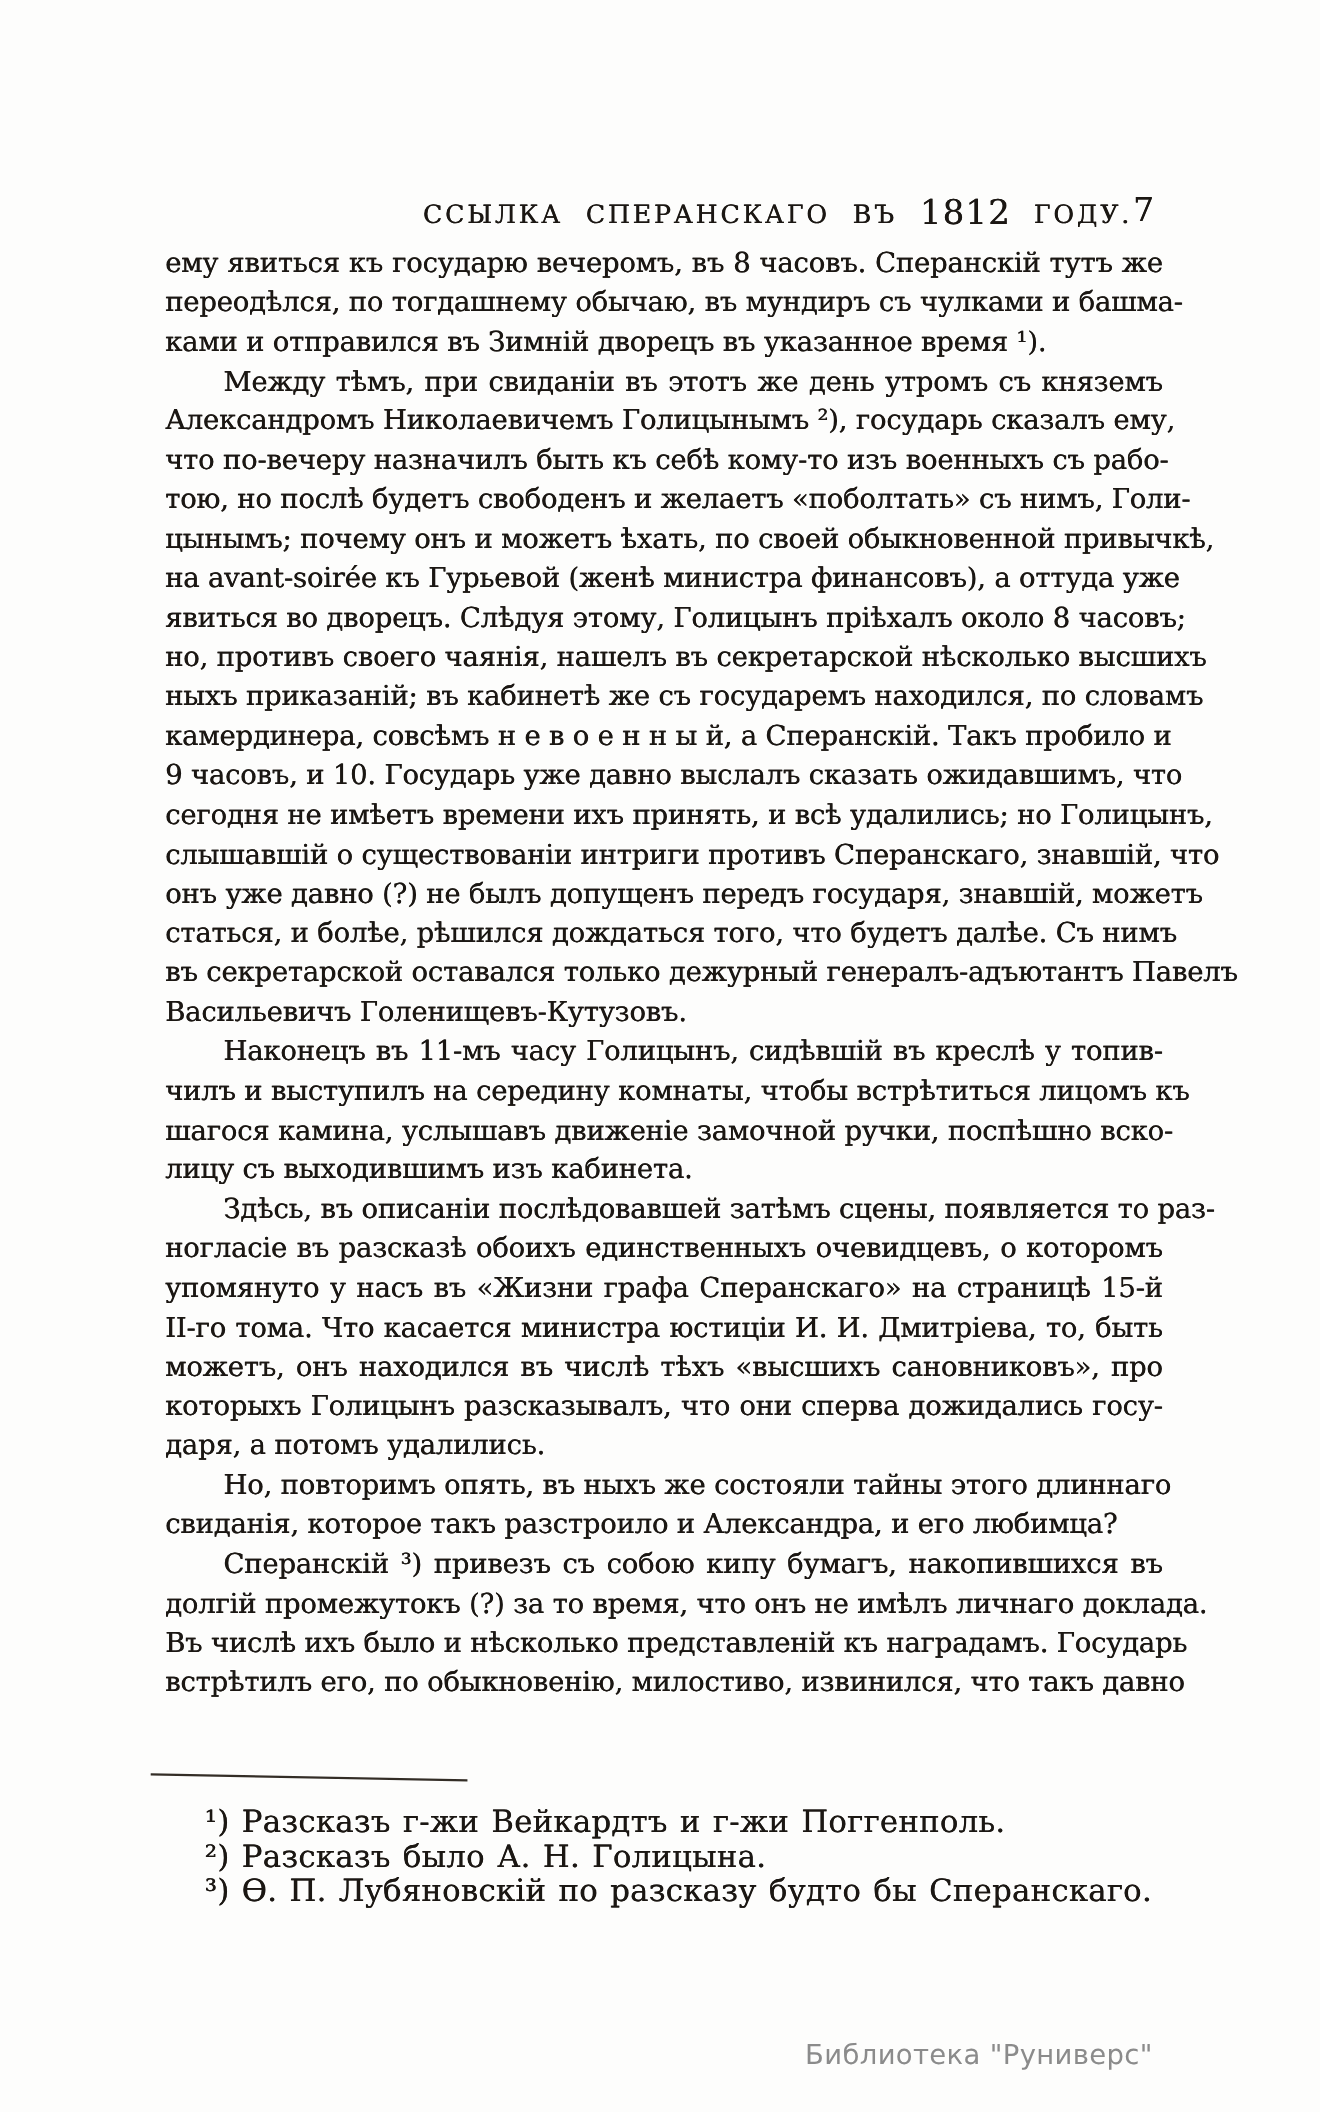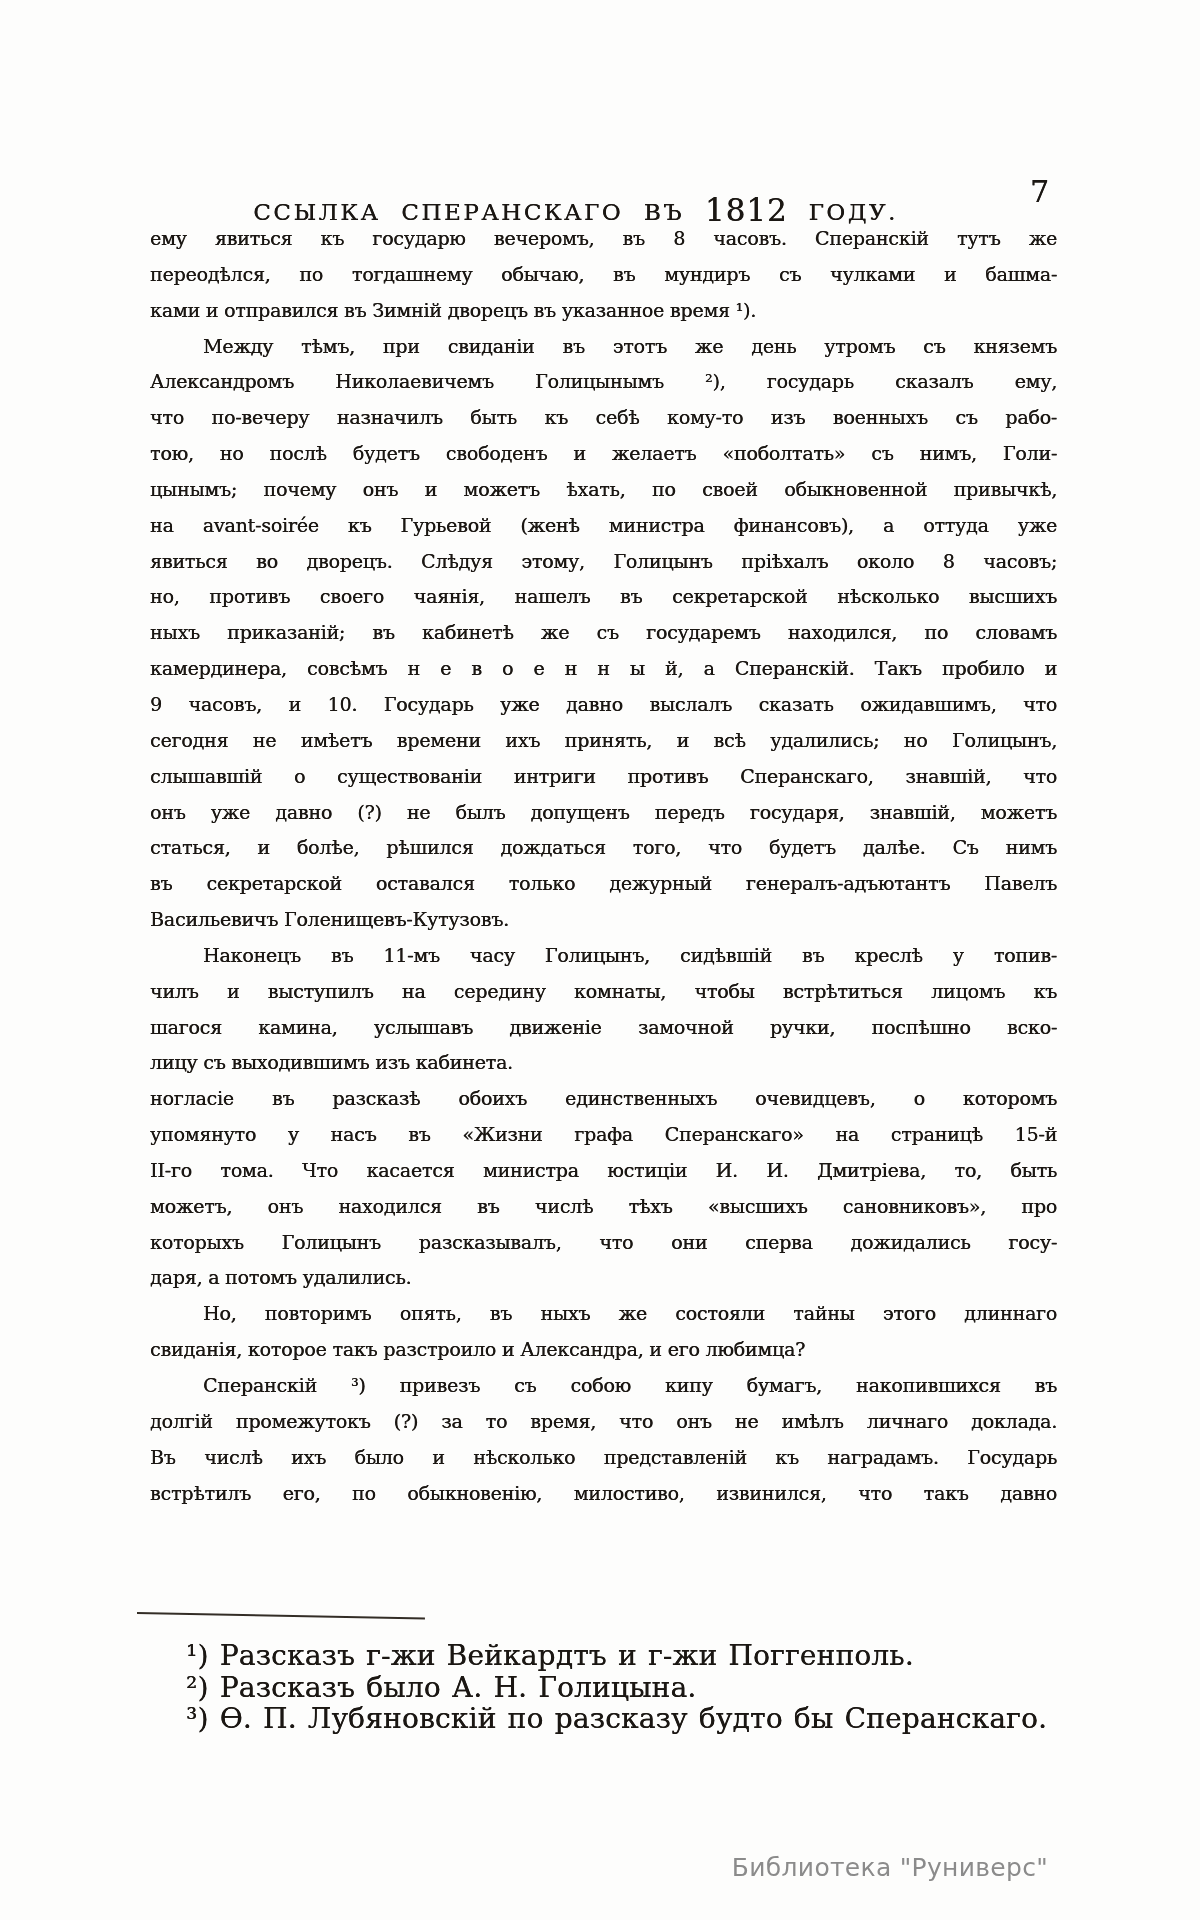--- a/index.html
+++ b/index.html
@@ -23,27 +23,26 @@
     position: absolute;
     top: 176px;
     left: 150px;
     width: 907px;
     height: 34px;
   }
   .header-title {
     display: block;
     position: relative;
     left: -28px;
-    text-align: center;
+    text-align: right;
     font-size: 23px;
     letter-spacing: 2.5px;
     word-spacing: 11px;
     white-space: nowrap;
     text-shadow: 0.3px 0 0 currentColor;
-    margin-top: 16px;
   }
   .header-title .year {
     font-size: 31px;
     letter-spacing: 1px;
     vertical-align: -1px;
   }
   .page-number {
     position: absolute;
     top: -2px;
     right: 8px;
@@ -54,21 +53,21 @@
   
   .body-text {
     position: absolute;
     top: 221px;
     left: 150px;
     width: 907px;
   }
   .body-text .line {
     height: 35.85px;
     line-height: 35.85px;
-    font-size: 19px;
+    font-size: 25px;
     letter-spacing: -0.2px;
     text-align: justify;
     text-align-last: justify;
     white-space: nowrap;
     text-shadow: 0.35px 0 0 currentColor;
   }
   .body-text .line.indent {
     text-indent: 53px;
   }
   .body-text .line.final {
@@ -144,20 +143,21 @@
       <div class="line">сегодня не имѣетъ времени ихъ принять, и всѣ удалились; но Голицынъ,</div>
       <div class="line">слышавшій о существованіи интриги противъ Сперанскаго, знавшій, что</div>
       <div class="line">онъ уже давно (?) не былъ допущенъ передъ государя, знавшій, можетъ</div>
       <div class="line">статься, и болѣе, рѣшился дождаться того, что будетъ далѣе. Съ нимъ</div>
       <div class="line">въ секретарской оставался только дежурный генералъ-адъютантъ Павелъ</div>
       <div class="line final">Васильевичъ Голенищевъ-Кутузовъ.</div>
       <div class="line indent">Наконецъ въ 11-мъ часу Голицынъ, сидѣвшій въ креслѣ у топив-</div>
       <div class="line">чилъ и выступилъ на середину комнаты, чтобы встрѣтиться лицомъ къ</div>
       <div class="line">шагося камина, услышавъ движеніе замочной ручки, поспѣшно вско-</div>
       <div class="line final">лицу съ выходившимъ изъ кабинета.</div>
+      <div class="line indent">Здѣсь, въ описаніи послѣдовавшей затѣмъ сцены, появляется то раз-</div>
       <div class="line">ногласіе въ разсказѣ обоихъ единственныхъ очевидцевъ, о которомъ</div>
       <div class="line">упомянуто у насъ въ «Жизни графа Сперанскаго» на страницѣ 15-й</div>
       <div class="line">II-го тома. Что касается министра юстиціи И. И. Дмитріева, то, быть</div>
       <div class="line">можетъ, онъ находился въ числѣ тѣхъ «высшихъ сановниковъ», про</div>
       <div class="line">которыхъ Голицынъ разсказывалъ, что они сперва дожидались госу-</div>
       <div class="line final">даря, а потомъ удалились.</div>
       <div class="line indent">Но, повторимъ опять, въ ныхъ же состояли тайны этого длиннаго</div>
       <div class="line final">свиданія, которое такъ разстроило и Александра, и его любимца?</div>
       <div class="line indent">Сперанскій ³) привезъ съ собою кипу бумагъ, накопившихся въ</div>
       <div class="line">долгій промежутокъ (?) за то время, что онъ не имѣлъ личнаго доклада.</div>

